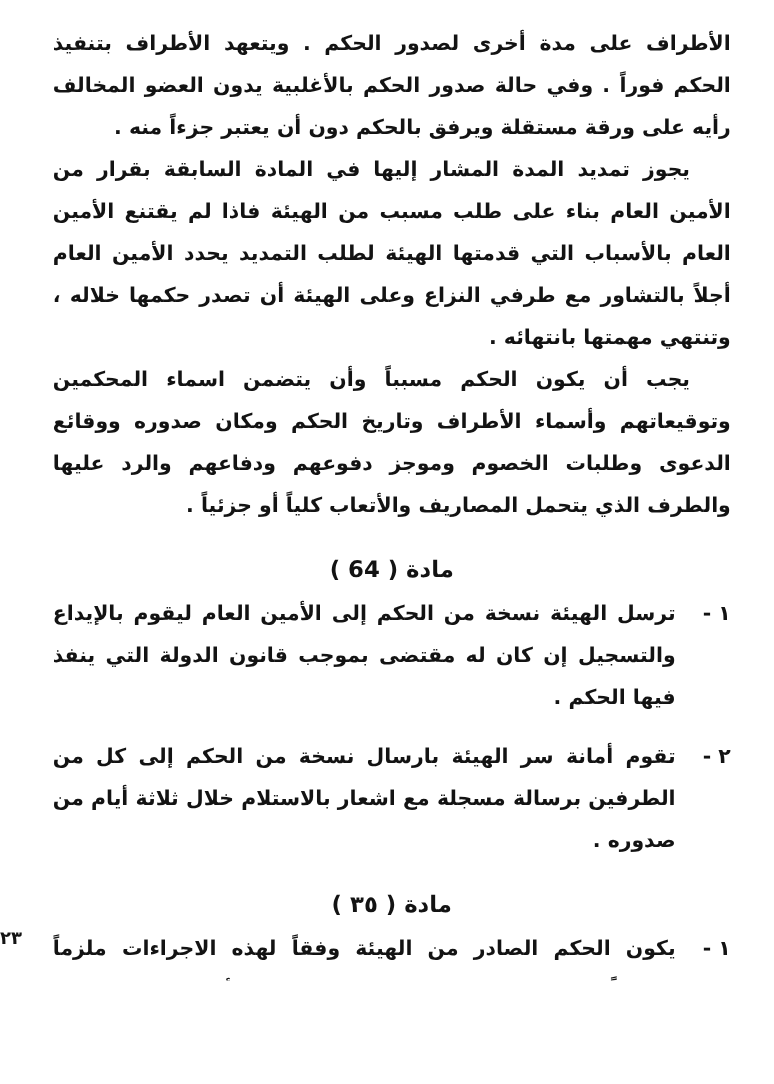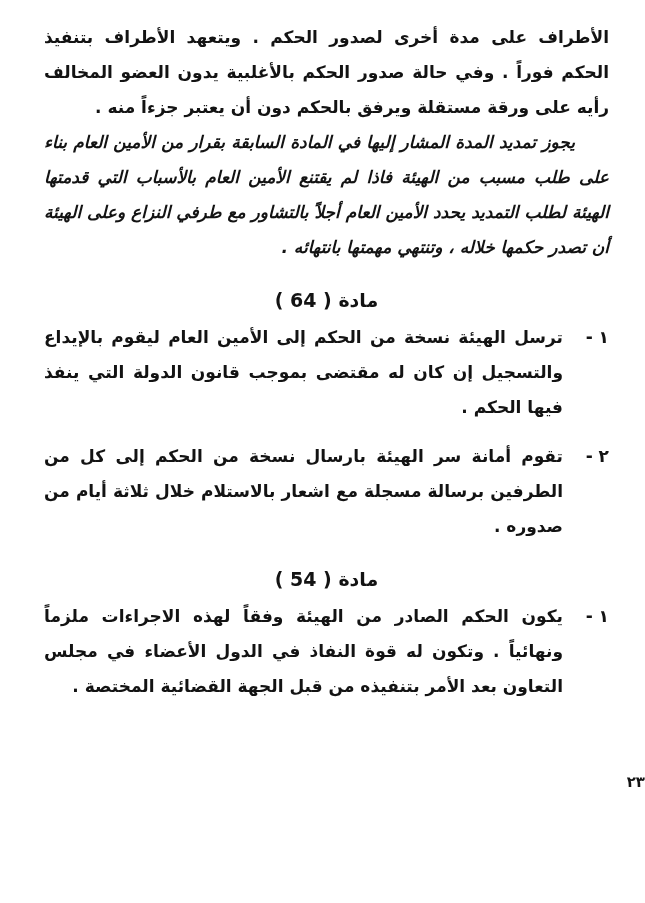--- a/index.html
+++ b/index.html
@@ -26,21 +26,20 @@
   .para {
     margin: 0;
     font-size: 17px;
     font-weight: 700;
     line-height: 35px;
     text-align: justify;
     text-justify: inter-word;
   }
   .para.indented {
     text-indent: 34px;
-    font-style: italic;
   }
   .article-heading {
     margin: 22px 0 7px 0;
     font-size: 19px;
     font-weight: 700;
     line-height: 26px;
     text-align: center;
     letter-spacing: 1px;
   }
   .list-item {
@@ -57,49 +56,50 @@
   .item-text {
     flex: 1;
     text-align: justify;
     text-justify: inter-word;
   }
   .page-number {
     position: absolute;
     bottom: 26px;
     right: 0;
     left: 0;
-    text-align: right;
+    text-align: left;
     font-size: 15px;
     font-weight: 700;
     letter-spacing: 3px;
   }
 </style>
 </head>
 <body>
 
 <div class="page">
 
   <p class="para">الأطراف على مدة أخرى لصدور الحكم . ويتعهد الأطراف بتنفيذ الحكم فوراً . وفي حالة صدور الحكم بالأغلبية يدون العضو المخالف رأيه على ورقة مستقلة ويرفق بالحكم دون أن يعتبر جزءاً منه .</p>
 
   <p class="para indented">يجوز تمديد المدة المشار إليها في المادة السابقة بقرار من الأمين العام بناء على طلب مسبب من الهيئة فاذا لم يقتنع الأمين العام بالأسباب التي قدمتها الهيئة لطلب التمديد يحدد الأمين العام أجلاً بالتشاور مع طرفي النزاع وعلى الهيئة أن تصدر حكمها خلاله ، وتنتهي مهمتها بانتهائه .</p>
 
+  <p class="para indented">يجب أن يكون الحكم مسبباً وأن يتضمن اسماء المحكمين وتوقيعاتهم وأسماء الأطراف وتاريخ الحكم ومكان صدوره ووقائع الدعوى وطلبات الخصوم وموجز دفوعهم ودفاعهم والرد عليها والطرف الذي يتحمل المصاريف والأتعاب كلياً أو جزئياً .</p>
 
   <h2 class="article-heading">مادة ( 64 )</h2>
 
   <div class="list-item">
     <span class="item-marker">١ -</span>
     <span class="item-text">ترسل الهيئة نسخة من الحكم إلى الأمين العام ليقوم بالإيداع والتسجيل إن كان له مقتضى بموجب قانون الدولة التي ينفذ فيها الحكم .</span>
   </div>
 
   <div class="list-item">
     <span class="item-marker">٢ -</span>
     <span class="item-text">تقوم أمانة سر الهيئة بارسال نسخة من الحكم إلى كل من الطرفين برسالة مسجلة مع اشعار بالاستلام خلال ثلاثة أيام من صدوره .</span>
   </div>
 
-  <h2 class="article-heading">مادة ( 54 )</h2>
+  <h2 class="article-heading">مادة ( ٣٥ )</h2>
 
   <div class="list-item">
     <span class="item-marker">١ -</span>
     <span class="item-text">يكون الحكم الصادر من الهيئة وفقاً لهذه الاجراءات ملزماً ونهائياً . وتكون له قوة النفاذ في الدول الأعضاء في مجلس التعاون بعد الأمر بتنفيذه من قبل الجهة القضائية المختصة .</span>
   </div>
 
   <div class="page-number">٢٣</div>
 
 </div>
 

